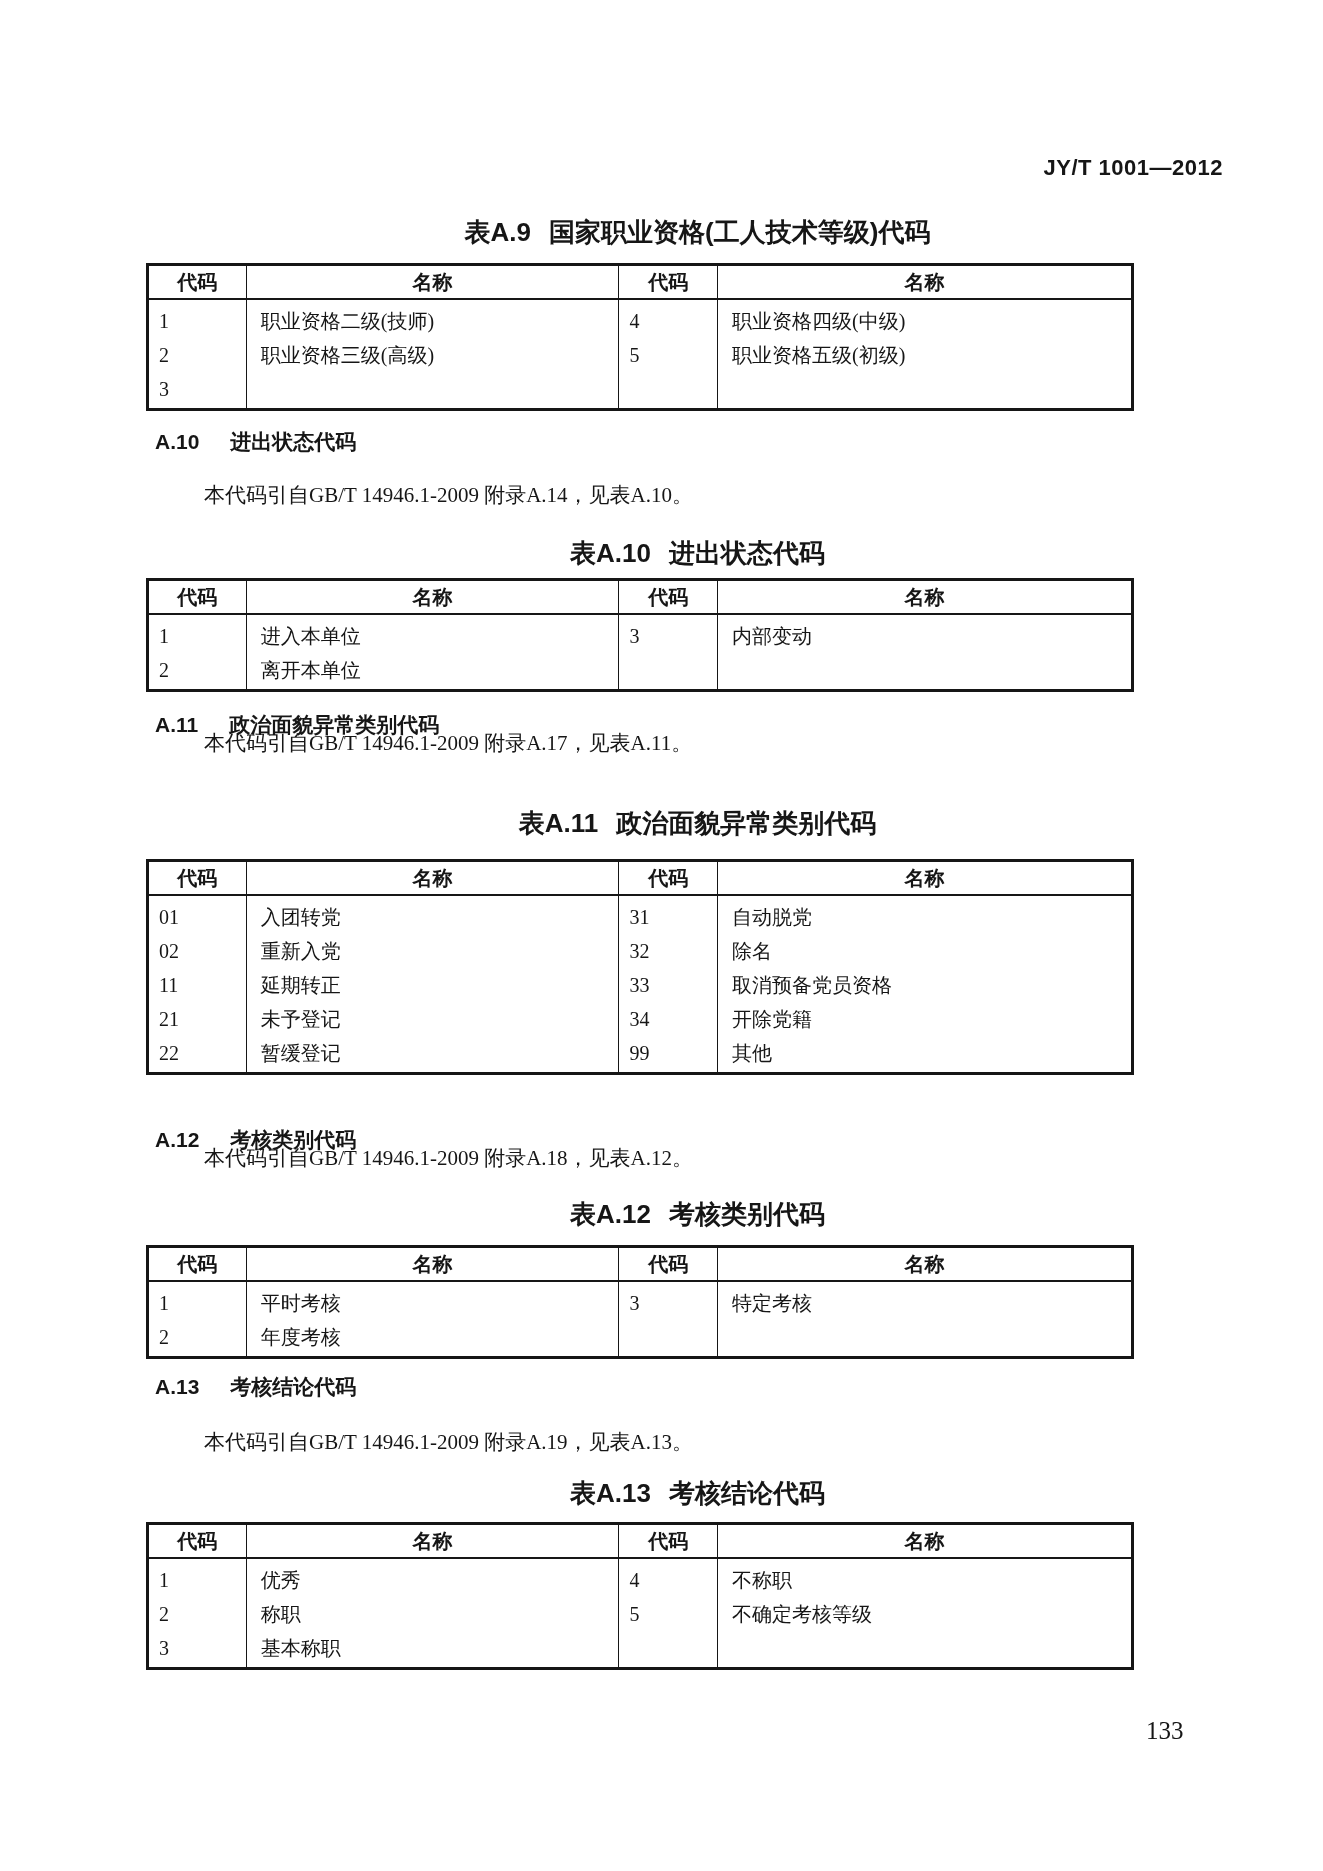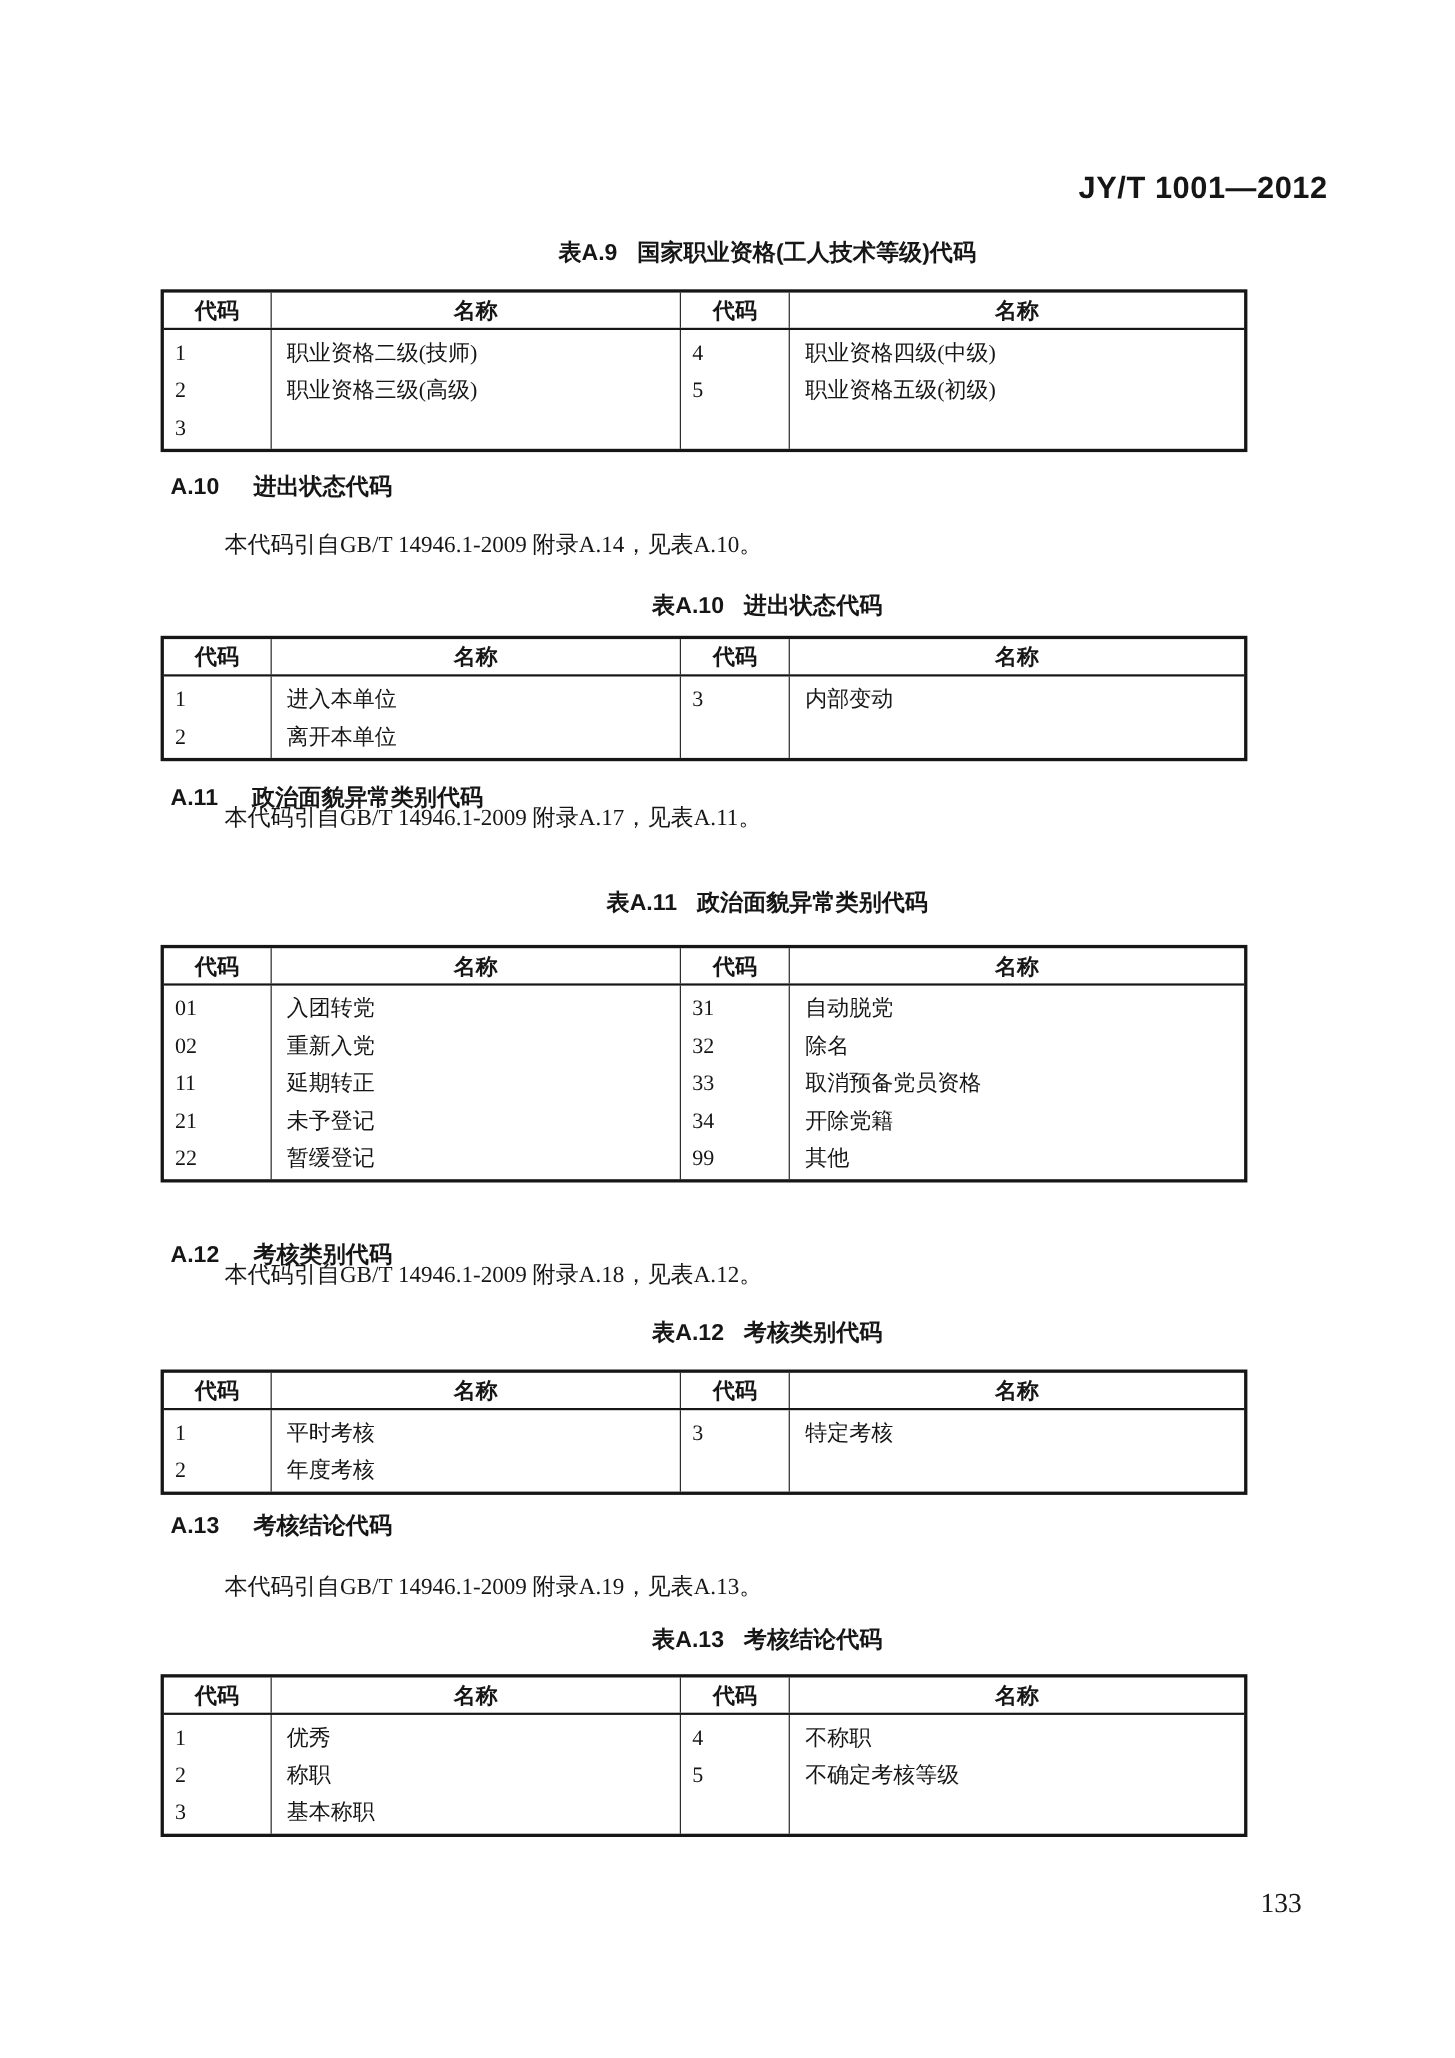--- a/index.html
+++ b/index.html
@@ -11,35 +11,35 @@
     position: relative;
     width: 1323px;
     height: 1871px;
     background: #ffffff;
     color: #161616;
     overflow: hidden;
   }
   .doc-number {
     position: absolute;
     top: 155px;
-    right: 116px;
+    right: 100px;
     font-family: "Liberation Sans", "DejaVu Sans", sans-serif;
     font-weight: 700;
-    font-size: 28px;
+    font-size: 22px;
     letter-spacing: 0.5px;
     white-space: nowrap;
   }
   .caption {
     position: absolute;
     left: 146px;
     width: 1103px;
     text-align: center;
     font-family: "Liberation Sans", "DejaVu Sans", sans-serif;
     font-weight: 700;
-    font-size: 21px;
+    font-size: 26px;
     white-space: nowrap;
   }
   .caption .lbl { margin-right: 18px; }
   .heading {
     position: absolute;
     left: 155px;
     font-family: "Liberation Sans", "DejaVu Sans", sans-serif;
     font-weight: 700;
     font-size: 21px;
     white-space: nowrap;

